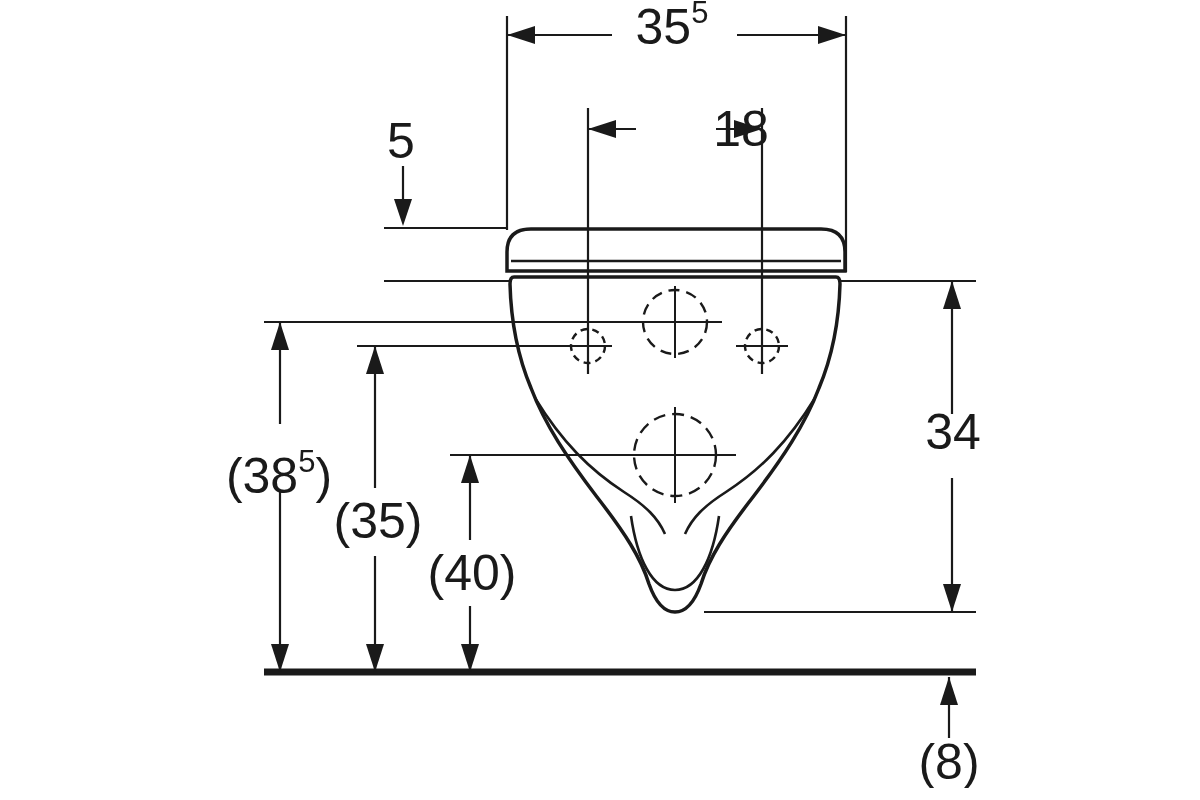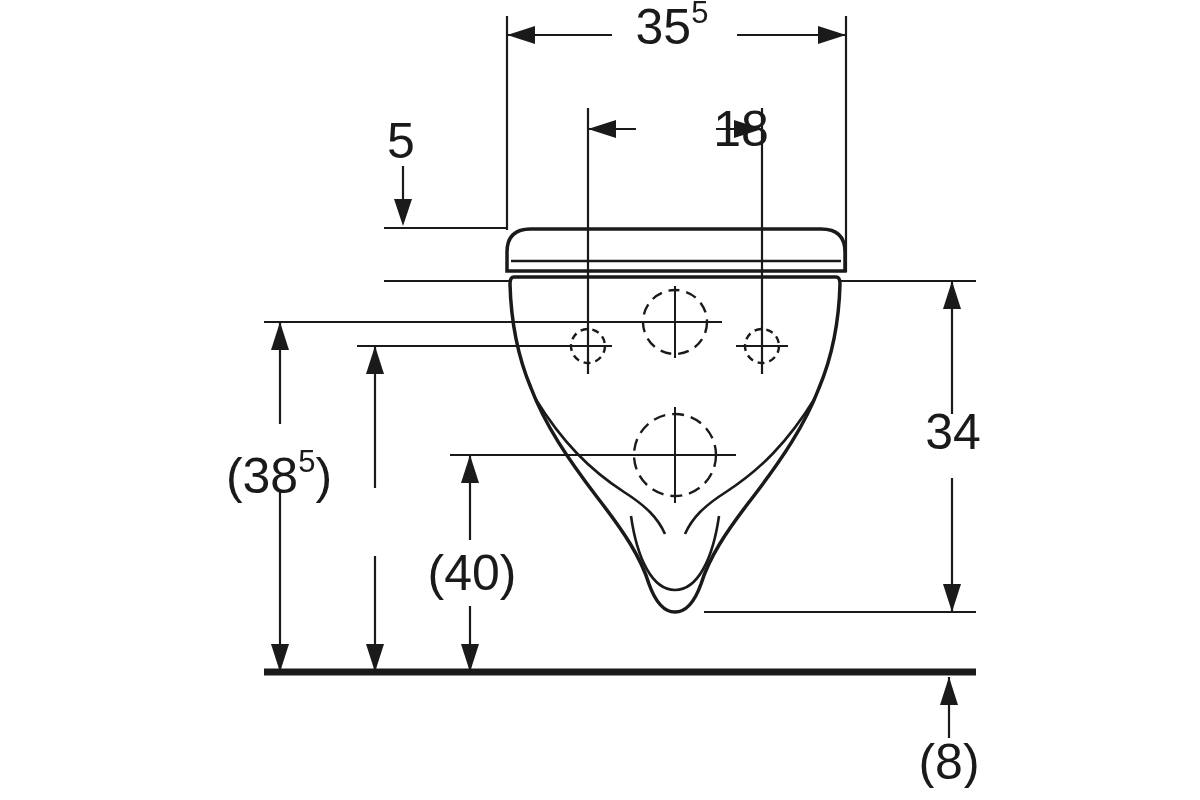--- a/index.html
+++ b/index.html
@@ -146,20 +146,23 @@
   </div>
 
   <div class="dim-label" style="left:401px; top:141px;">
     <span>5</span>
   </div>
 
   <div class="dim-label" style="left:279px; top:458px;margin-top:18px;">
     <span>(38</span><sup>5</sup><span>)</span>
   </div>
 
+  <div class="dim-label" style="left:378px; top:521px;">
+    <span>(35)</span>
+  </div>
 
   <div class="dim-label" style="left:472px; top:573px;">
     <span>(40)</span>
   </div>
 
   <div class="dim-label" style="left:953px; top:432px;">
     <span>34</span>
   </div>
 
   <div class="dim-label" style="left:949px; top:762px;">

